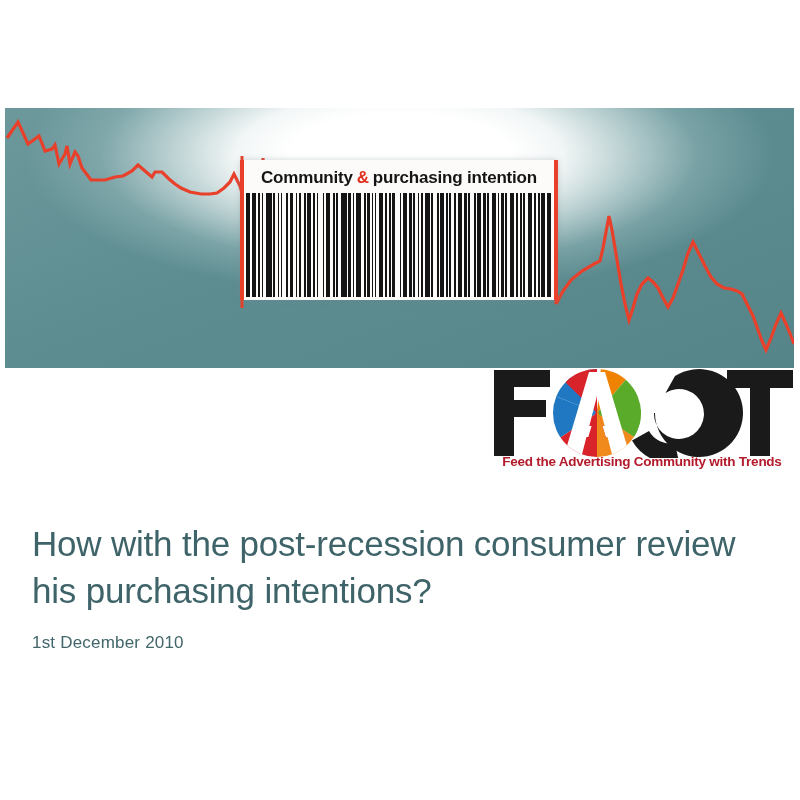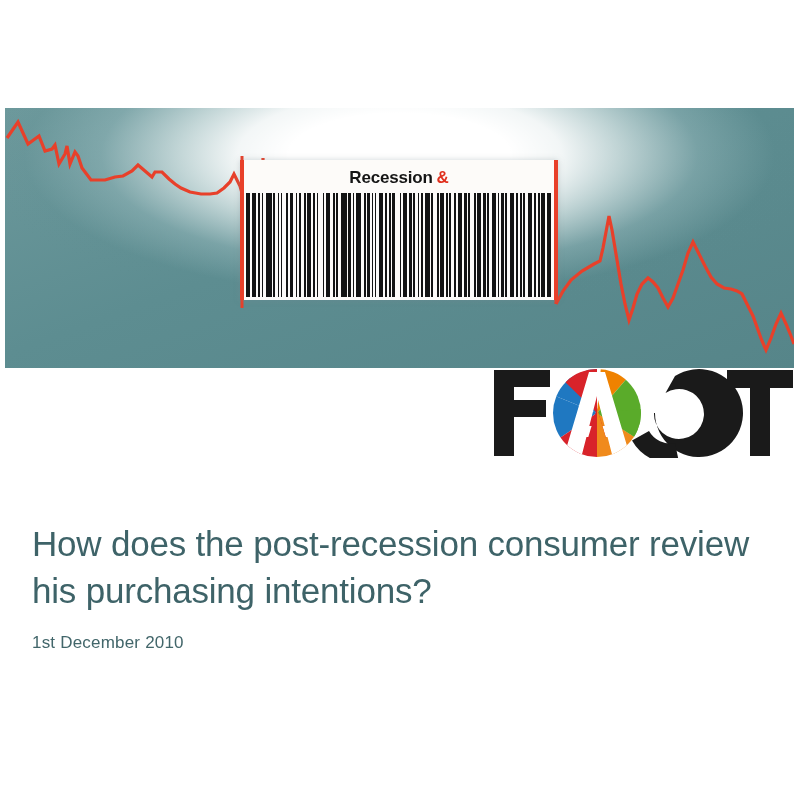--- a/index.html
+++ b/index.html
@@ -177,22 +177,23 @@
     <line x1="551" y1="52" x2="551" y2="196" stroke="#e8402a" stroke-width="3"></line>
 
     <polyline fill="none" stroke="#e8402a" stroke-width="3.2" stroke-linejoin="miter" stroke-linecap="butt" points="551,196 558,183 566,172 577,163 589,156 595,153 598,140 601,124 604,108 607,122 610,140 613,158 616,176 620,196 624,212 628,200 632,186 637,176 643,170 648,174 653,180 658,190 663,199 668,190 673,176 678,162 683,145 688,134 694,146 700,158 706,169 712,176 719,180 726,181 732,183 737,186 742,196 748,208 753,222 757,233 761,242 766,230 771,216 776,205 781,216 786,228 789,236"></polyline>
   </svg>
 
   <div id="barcode-block" style="left:235px; top:52px; width:318px; height:140px;">
     <div id="barcode-edge-left"></div>
     <div id="barcode-edge-right"></div>
 
     <div id="barcode-title">
-      <span>Recession</span>
+      <span>Community</span>
       <span class="bc-amp">&amp;</span>
+      <span>purchasing intention</span>
     </div>
 
     <div id="barcode-bars">
         <div class="bc-guard" style="background: rgb(20, 20, 20); width: 3.77778px; flex: 0 0 auto;"></div>
         <div class="bc-gap" style="width: 2.26667px; flex: 0 0 auto;"></div>
         <div class="bc-bar" style="width: 3.77778px; background: rgb(20, 20, 20); flex: 0 0 auto;"></div>
         <div class="bc-gap" style="width: 2.26667px; flex: 0 0 auto;"></div>
         <div class="bc-bar" style="width: 2.26667px; background: rgb(20, 20, 20); flex: 0 0 auto;"></div>
         <div class="bc-gap" style="width: 1.51111px; flex: 0 0 auto;"></div>
         <div class="bc-bar" style="width: 1.51111px; background: rgb(20, 20, 20); flex: 0 0 auto;"></div>
@@ -367,18 +368,19 @@
     <g fill="#1a1a1a">
       <path d="M206,45 a44,44 0 1,0 20,-36.9 l-9.5,16.8 a25,25 0 1,1 -11.5,20.1 z" transform="translate(-40,0)"></path>
       <path d="M200,63 a25,25 0 0,0 26,12.3 l4,18.9 a44,44 0 0,1 -47,-21.6 z" transform="translate(-40,0)"></path>
     </g>
 
     <g fill="#1a1a1a">
       <path d="M238,2 h66 v18 h-23 v68 h-20 v-68 h-23 z"></path>
     </g>
   </svg>
 
+  <div id="fact-tagline">Feed the Advertising Community with Trends</div>
 </div>
 
 <div id="title-block">
-  <h1 id="page-title">How does the post-recession consumer review his purchasing intentions?</h1>
+  <h1 id="page-title">How with the post-recession consumer review his purchasing intentions?</h1>
   <p id="page-date">1st December 2010</p>
 </div>
 
 </body></html>

